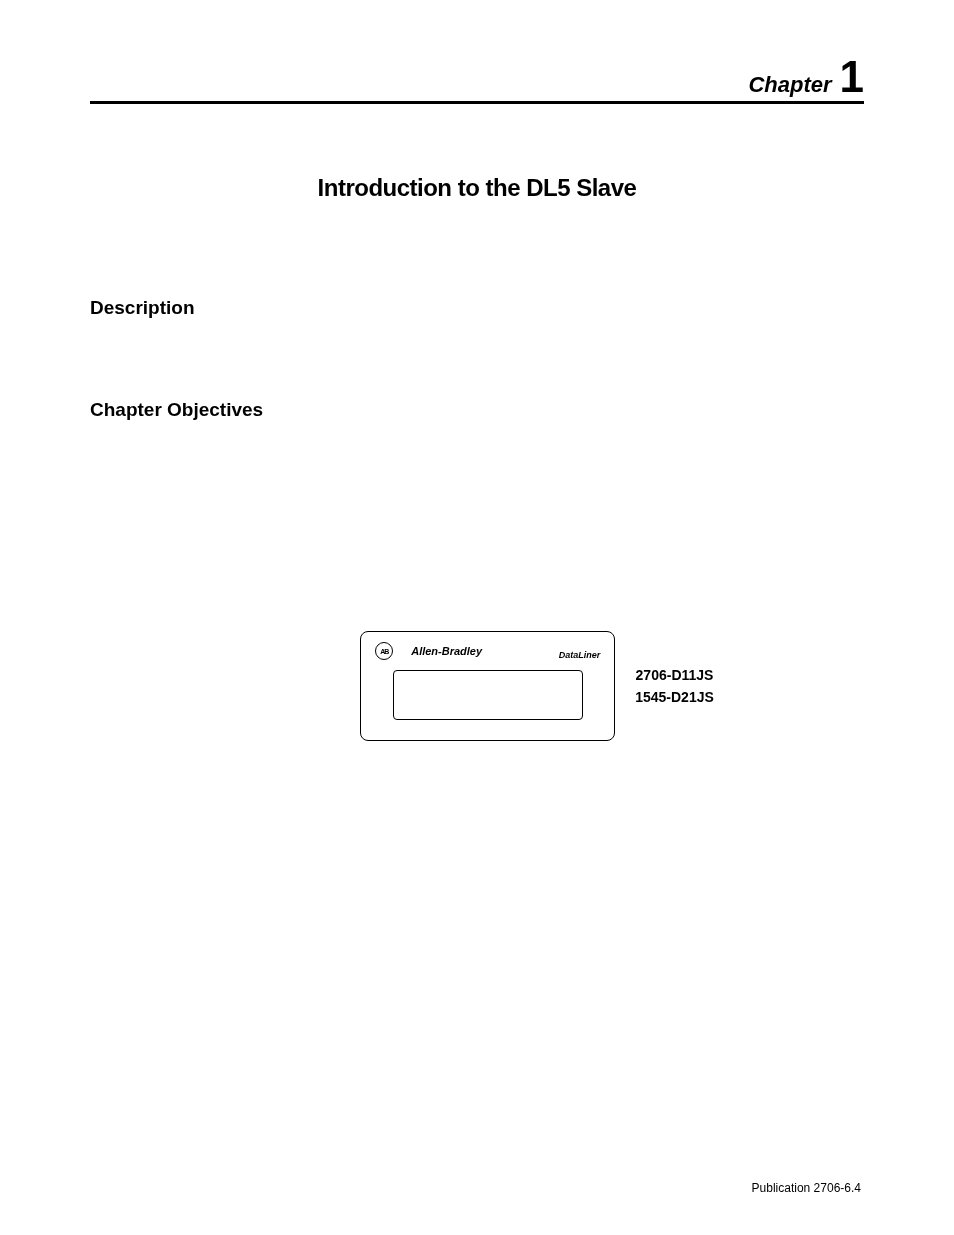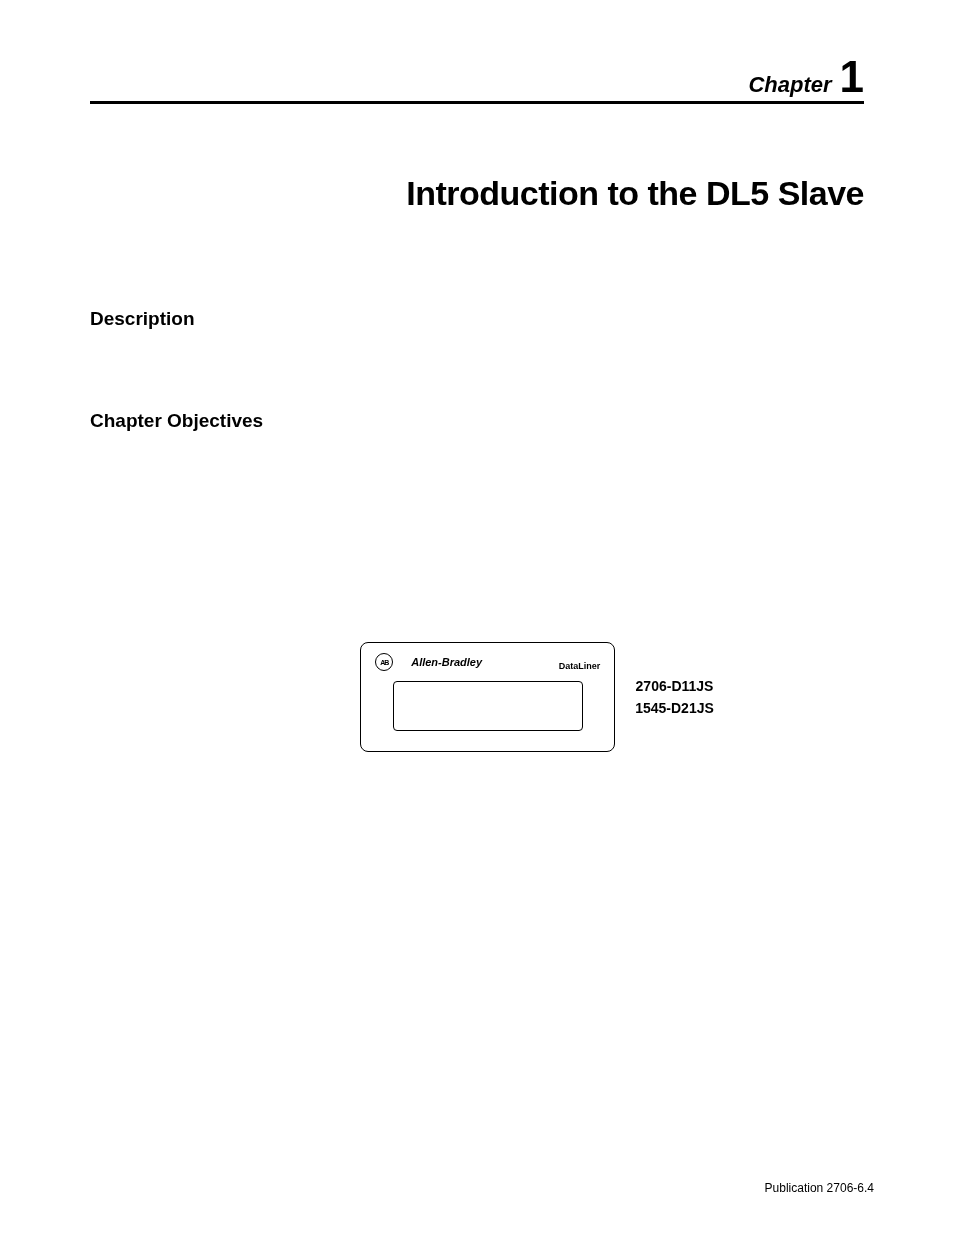--- a/index.html
+++ b/index.html
@@ -35,23 +35,23 @@
       margin-right: 8px;
       font-family: Arial, Helvetica, sans-serif;
     }
     .chapter-number {
       font-weight: bold;
       font-size: 44px;
       line-height: 1;
       font-family: Arial, Helvetica, sans-serif;
     }
     .main-title {
-      text-align: right;
+      text-align: center;
       font-weight: bold;
-      font-size: 34px;
+      font-size: 24px;
       margin-bottom: 95px;
       font-family: Arial, Helvetica, sans-serif;
       letter-spacing: -0.5px;
     }
     .section-heading {
       font-weight: bold;
       font-size: 19px;
       margin-bottom: 210px;
       font-family: Arial, Helvetica, sans-serif;
     }
@@ -95,20 +95,21 @@
       font-size: 7px;
       font-weight: bold;
       letter-spacing: -1px;
     }
     .brand-text {
       font-style: italic;
       font-weight: bold;
       font-size: 11px;
     }
     .dataliner-text {
+      font-style: italic;
       font-weight: bold;
       font-size: 9px;
       margin-top: 8px;
     }
     .display-window {
       width: 190px;
       height: 50px;
       border: 1.5px solid #000;
       border-radius: 4px;
       margin: 0 auto;
@@ -119,21 +120,21 @@
       gap: 6px;
       align-items: center;
     }
     .model-number {
       font-weight: bold;
       font-size: 14px;
     }
     .footer {
       position: absolute;
       bottom: 40px;
-      right: 80px;
+      right: 93px;
       font-size: 12px;
       margin-left: 24px;
     }
   </style>
 </head>
 <body>
 
 <div class="page">
   <div class="header-row">
     <span class="chapter-label">Chapter</span>

